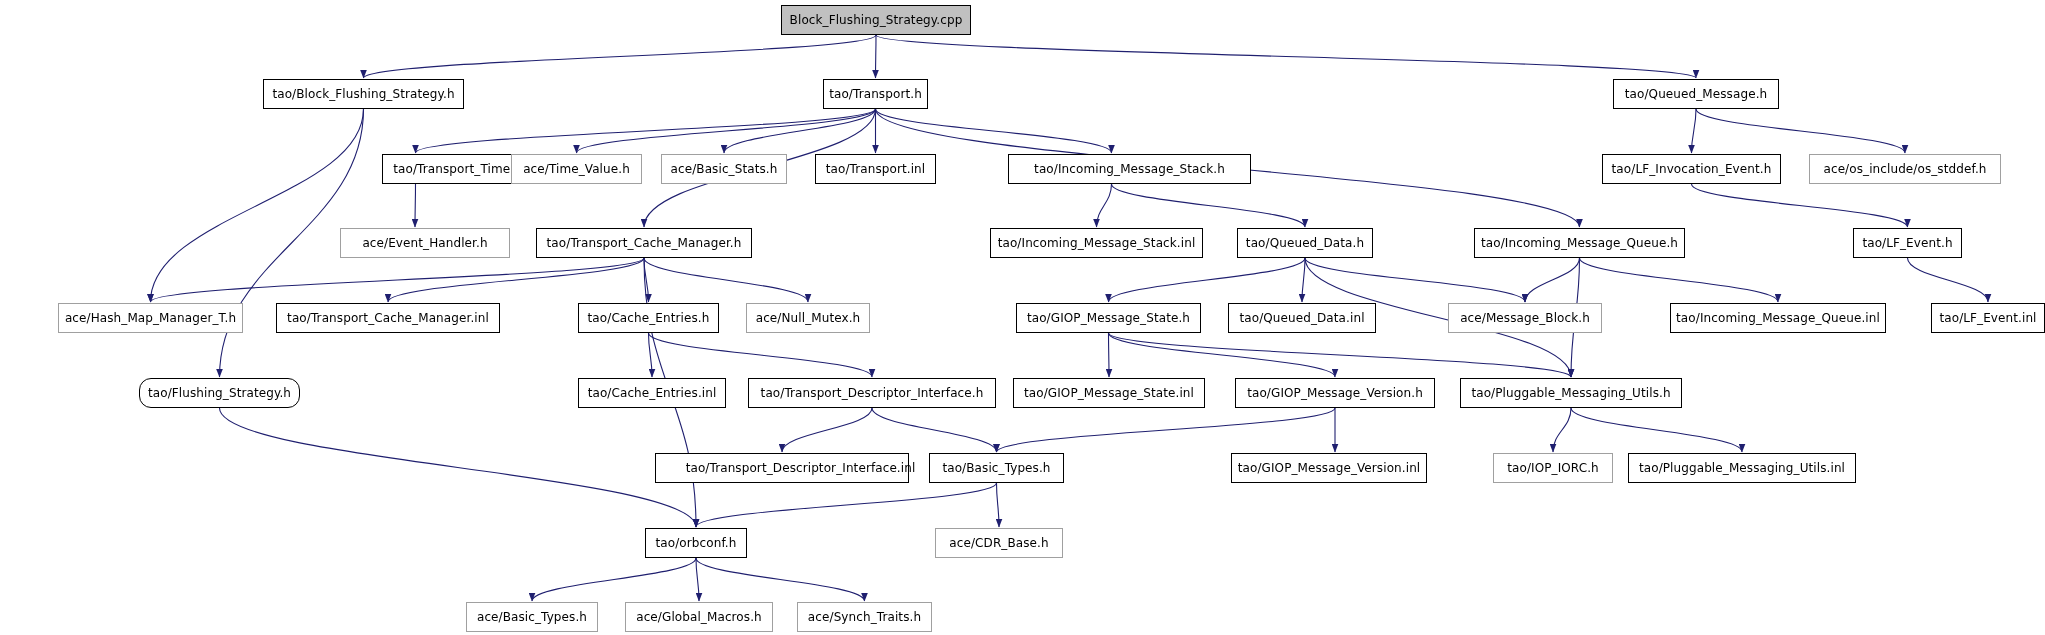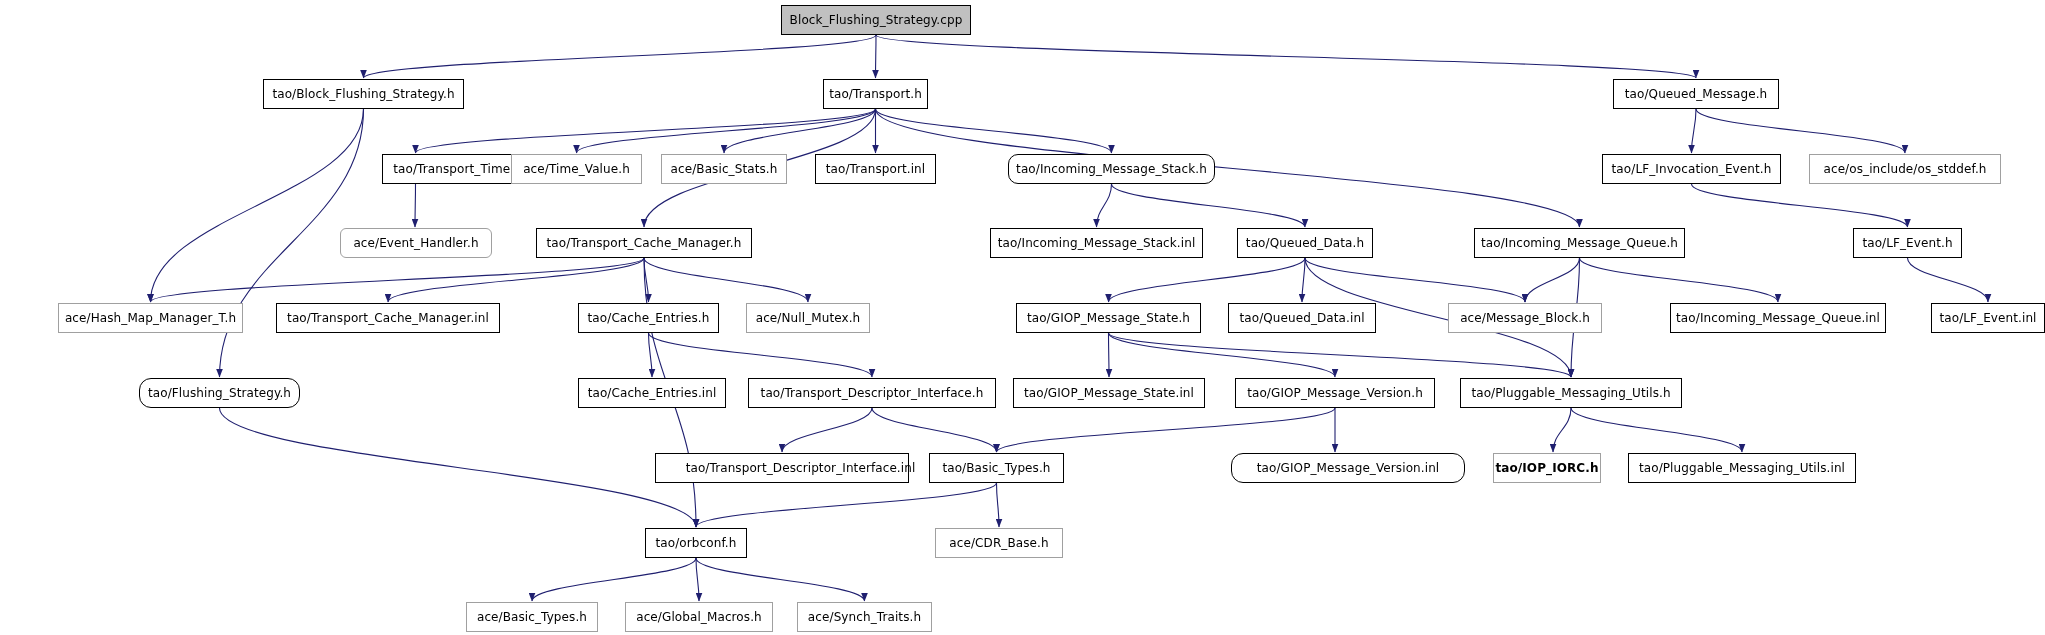--- a/index.html
+++ b/index.html
@@ -130,30 +130,30 @@
       </div>
       <div class="node leaf" style="left: 511px; top: 154px; width: 131px;">
         <span class="node-label">ace/Time_Value.h</span>
       </div>
       <div class="node leaf" style="left: 661px; top: 154px; width: 126px;">
         <span class="node-label">ace/Basic_Stats.h</span>
       </div>
       <div class="node solid" style="left: 815px; top: 154px; width: 121px;">
         <span class="node-label">tao/Transport.inl</span>
       </div>
-      <div class="node solid" style="left: 1008px; top: 154px; width: 207px; border-radius: 10px;">
+      <div class="node solid" style="left: 1008px; top: 154px; width: 243px;">
         <span class="node-label">tao/Incoming_Message_Stack.h</span>
       </div>
       <div class="node solid" style="left: 1602px; top: 154px; width: 179px;">
         <span class="node-label">tao/LF_Invocation_Event.h</span>
       </div>
       <div class="node leaf" style="left: 1809px; top: 154px; width: 192px;">
         <span class="node-label">ace/os_include/os_stddef.h</span>
       </div>
-      <div class="node leaf" style="left: 340px; top: 228px; width: 152px; border-radius: 6px;">
+      <div class="node leaf" style="left: 340px; top: 228px; width: 170px;">
         <span class="node-label">ace/Event_Handler.h</span>
       </div>
       <div class="node solid" style="left: 536px; top: 228px; width: 216px;">
         <span class="node-label">tao/Transport_Cache_Manager.h</span>
       </div>
       <div class="node solid" style="left: 990px; top: 228px; width: 213px;">
         <span class="node-label">tao/Incoming_Message_Stack.inl</span>
       </div>
       <div class="node solid" style="left: 1237px; top: 228px; width: 136px;">
         <span class="node-label">tao/Queued_Data.h</span>
@@ -208,24 +208,24 @@
       </div>
       <div class="node solid" style="left: 1460px; top: 378px; width: 222px;">
         <span class="node-label">tao/Pluggable_Messaging_Utils.h</span>
       </div>
       <div class="node solid" style="left: 655px; top: 453px; width: 254px; padding-left: 44px;">
         <span class="node-label">tao/Transport_Descriptor_Interface.inl</span>
       </div>
       <div class="node solid" style="left: 929px; top: 453px; width: 135px;">
         <span class="node-label">tao/Basic_Types.h</span>
       </div>
-      <div class="node solid" style="left: 1231px; top: 453px; width: 234px; border-radius: 12px;">
+      <div class="node solid" style="left: 1231px; top: 453px; width: 196px;">
         <span class="node-label">tao/GIOP_Message_Version.inl</span>
       </div>
-      <div class="node leaf" style="left: 1493px; top: 453px; width: 108px; font-weight: bold;">
+      <div class="node leaf" style="left: 1493px; top: 453px; width: 120px;">
         <span class="node-label">tao/IOP_IORC.h</span>
       </div>
       <div class="node solid" style="left: 1628px; top: 453px; width: 228px;">
         <span class="node-label">tao/Pluggable_Messaging_Utils.inl</span>
       </div>
       <div class="node solid" style="left: 645px; top: 528px; width: 102px;">
         <span class="node-label">tao/orbconf.h</span>
       </div>
       <div class="node leaf" style="left: 935px; top: 528px; width: 128px;">
         <span class="node-label">ace/CDR_Base.h</span>

